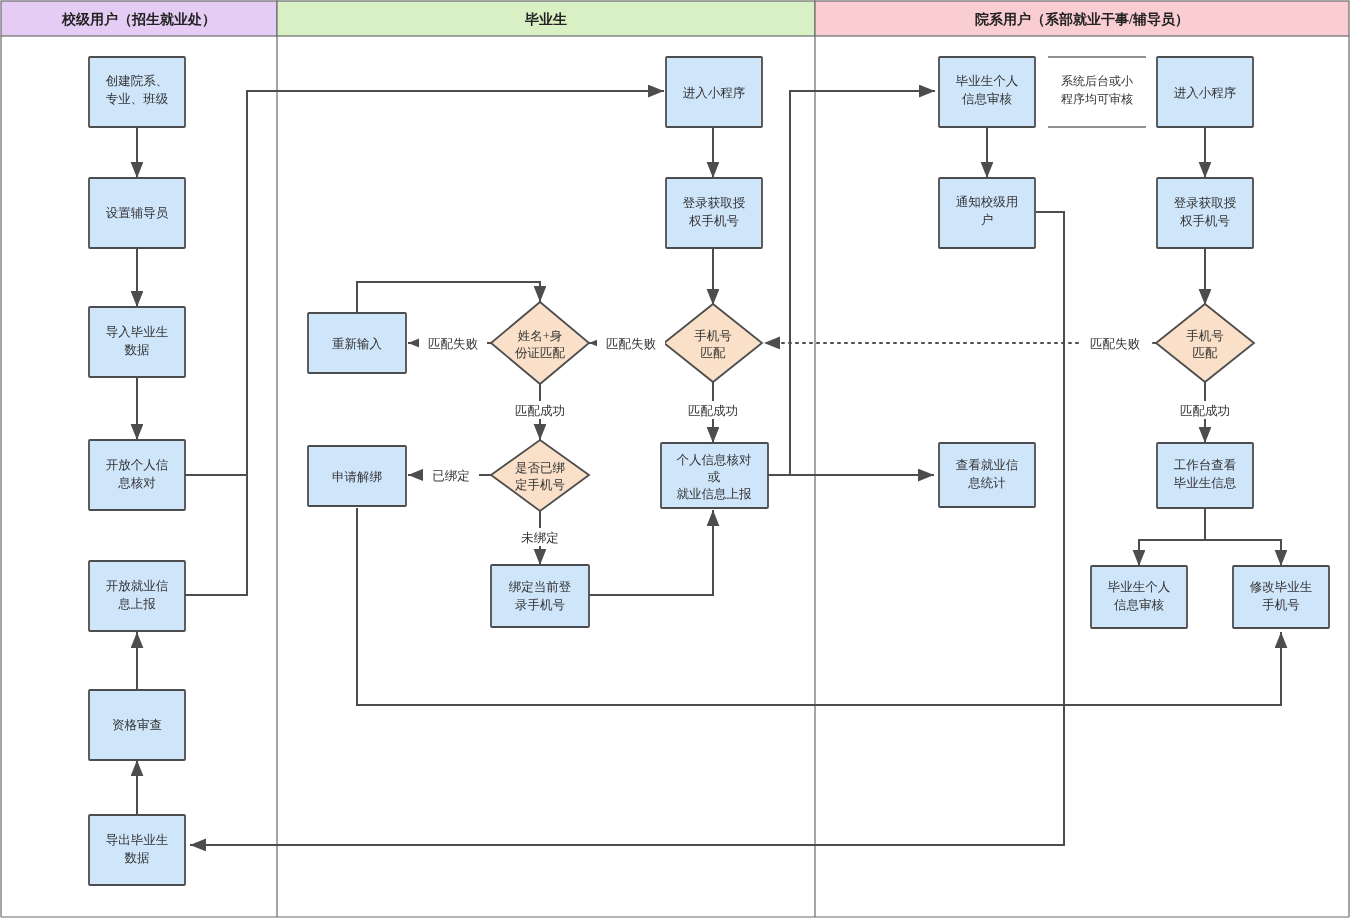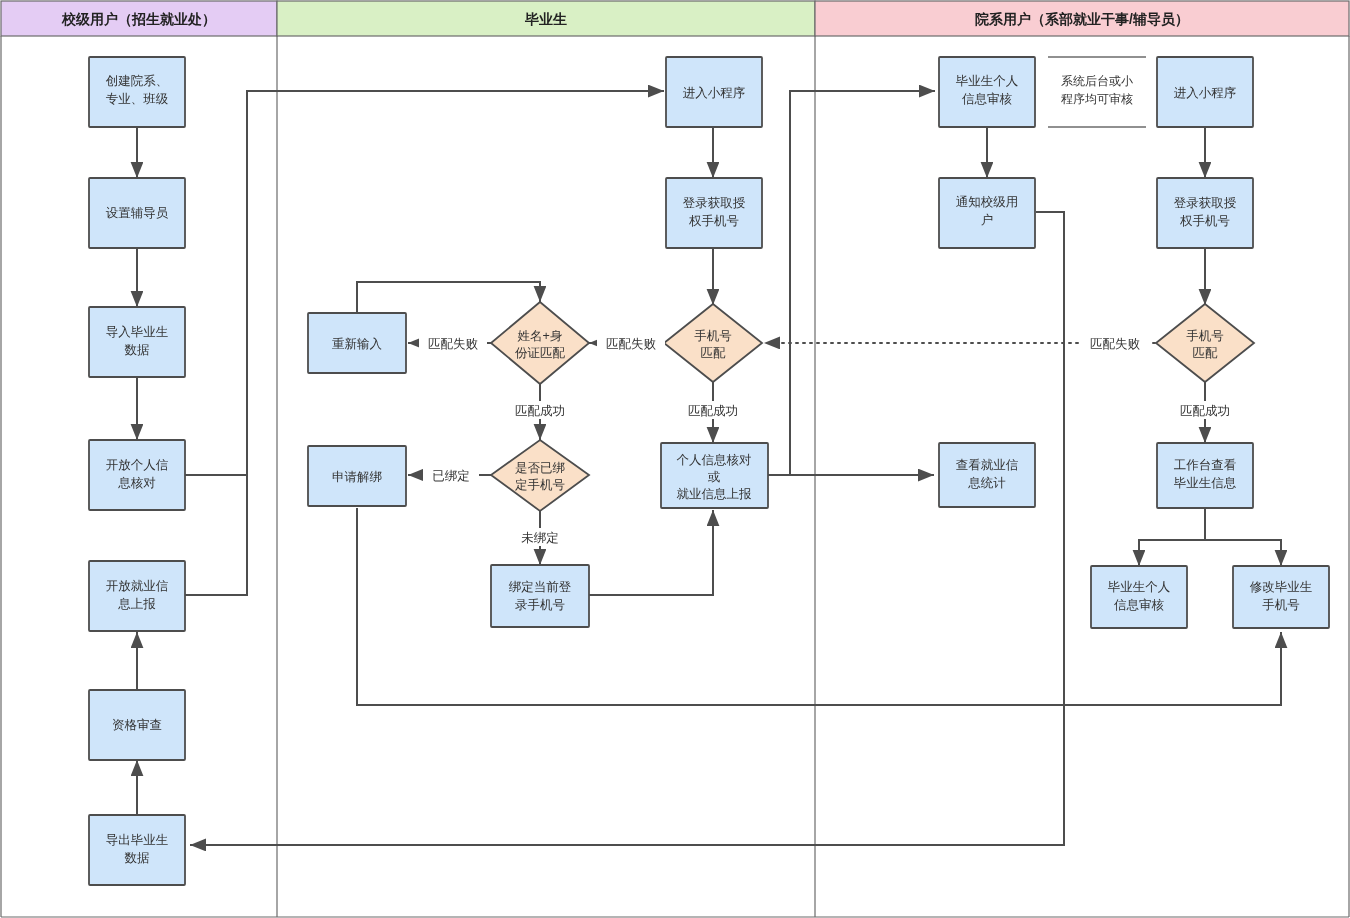--- a/index.html
+++ b/index.html
@@ -5,21 +5,21 @@
   html, body {
     margin: 0;
     padding: 0;
     background: #ffffff;
   }
   #page {
     position: relative;
     width: 1350px;
     height: 918px;
     background: #ffffff;
-    font-family: Liberation Sans, sans-serif;
+    font-family: Liberation Serif, serif;
     overflow: hidden;
   }
   svg { display: block; }
   .lane-title {
     font-size: 14px;
     font-weight: bold;
     fill: #222222;
   }
   .node-text {
     font-size: 12.5px;

